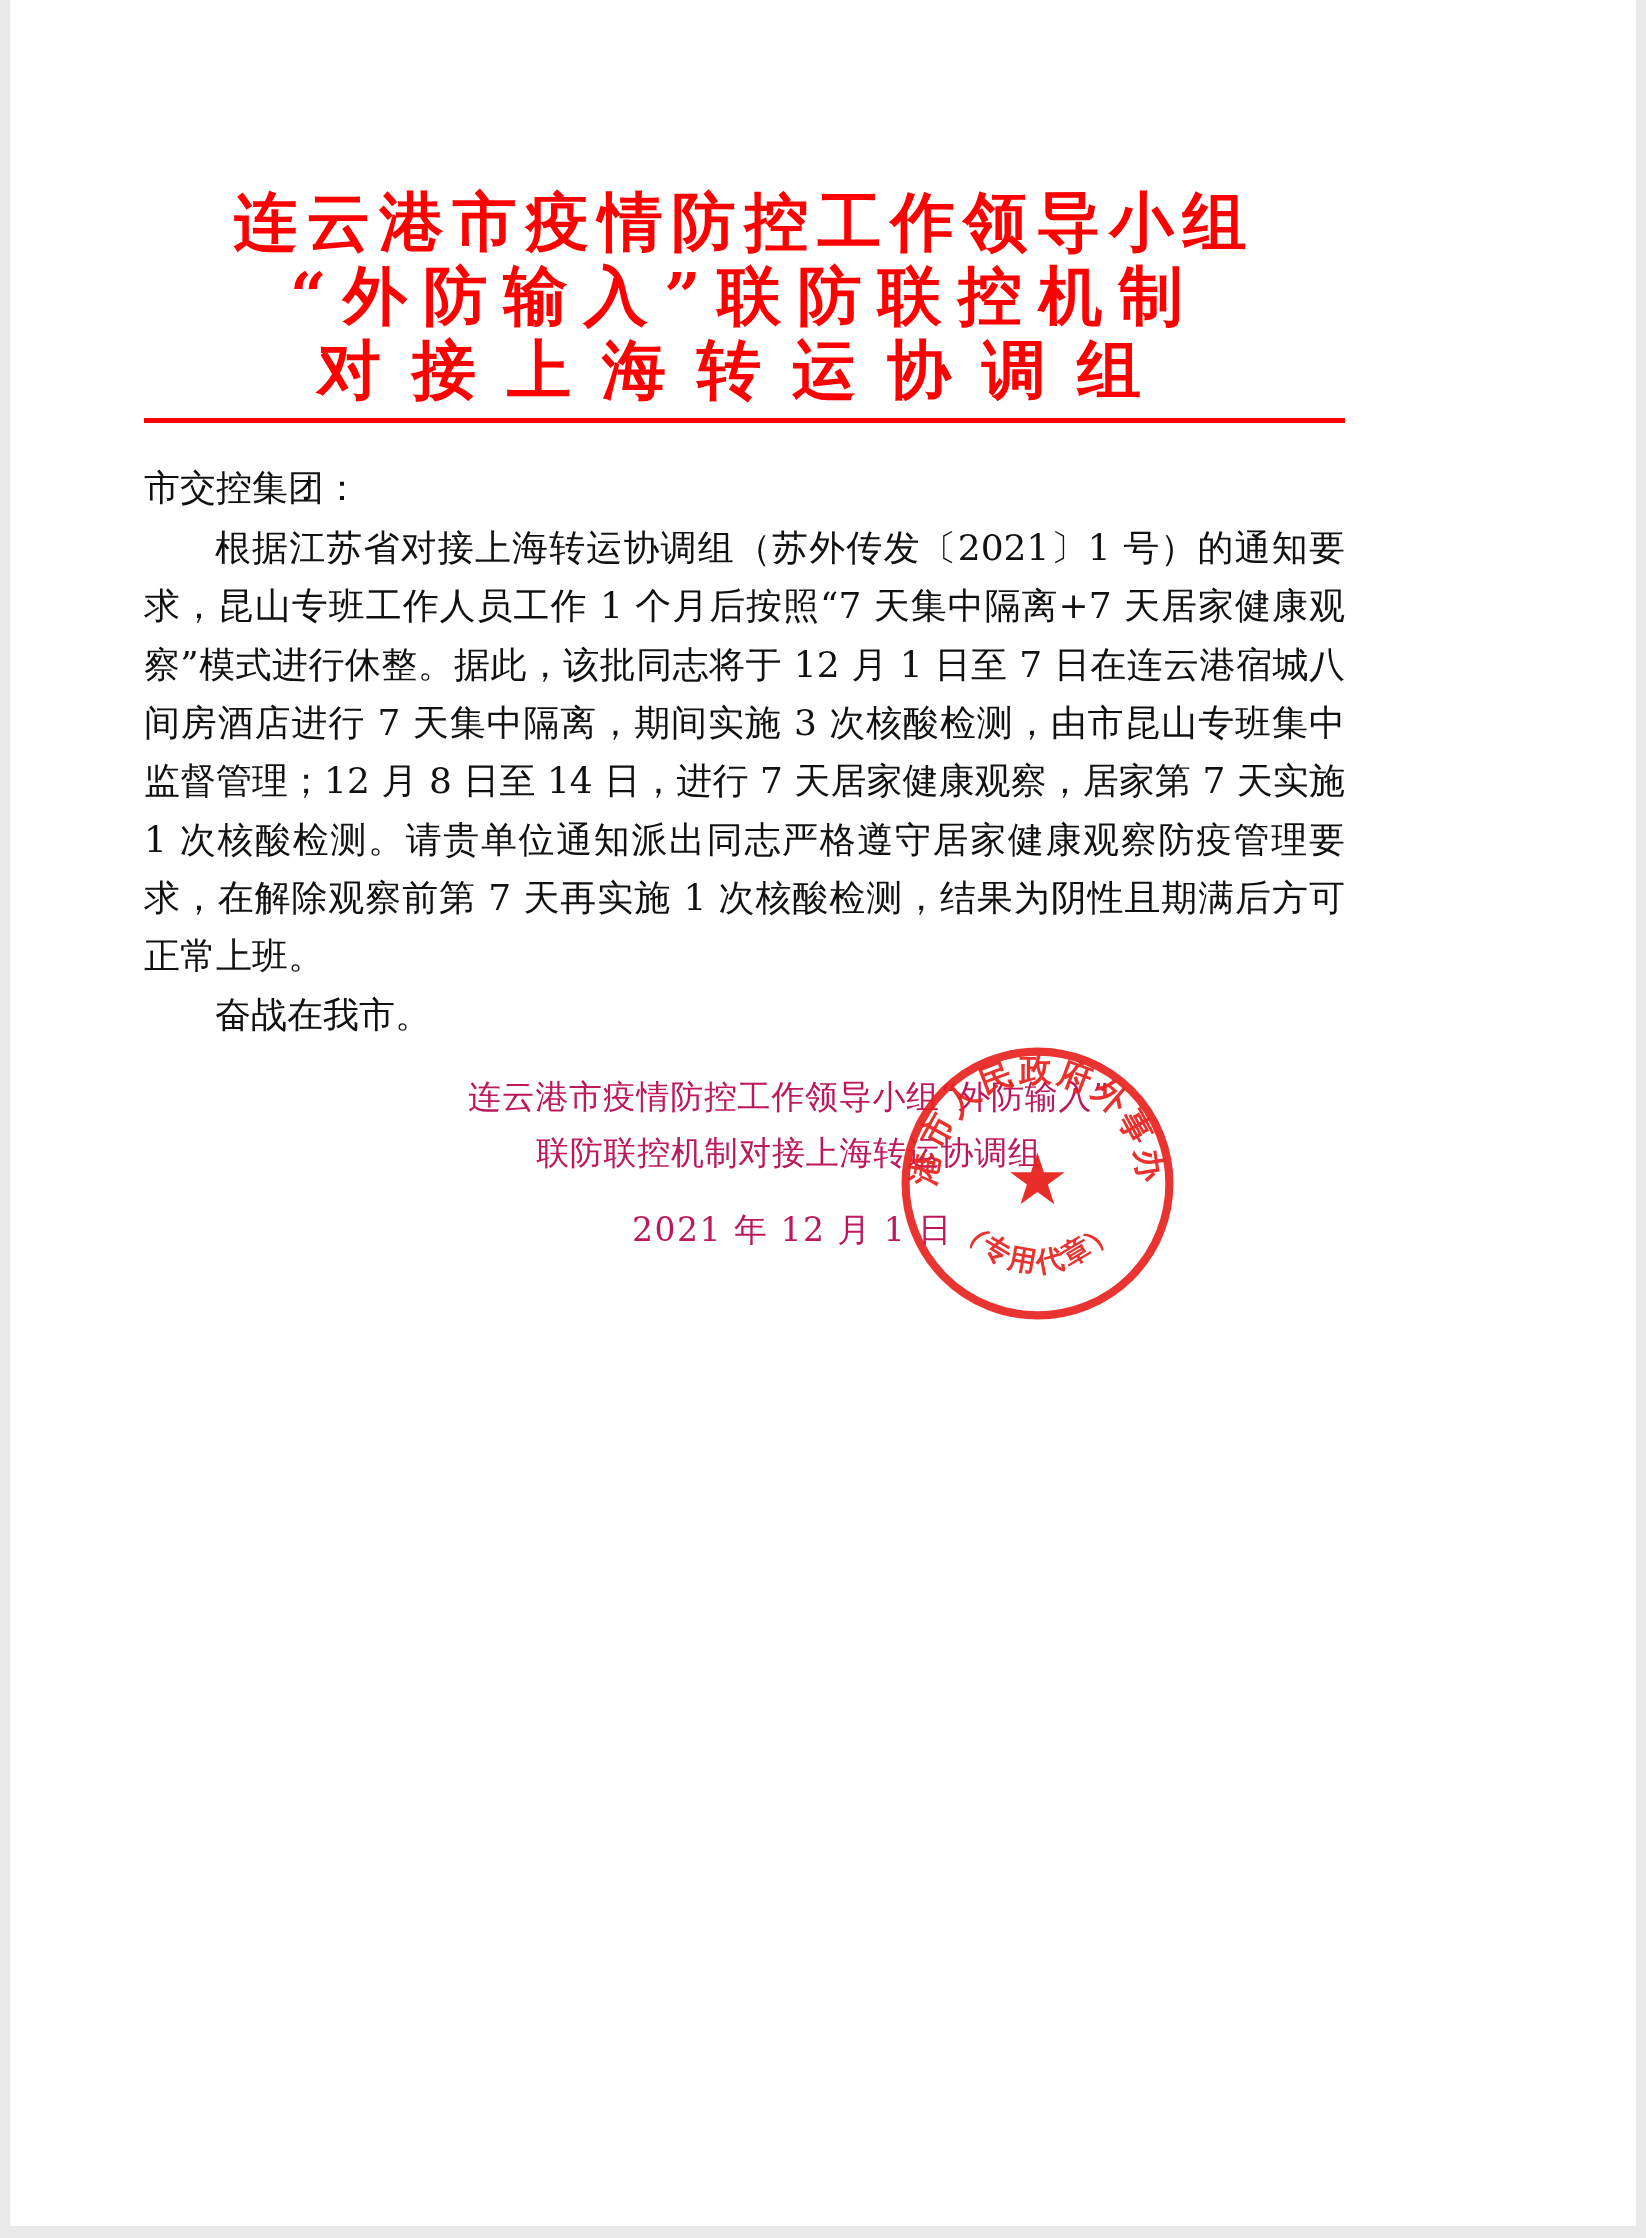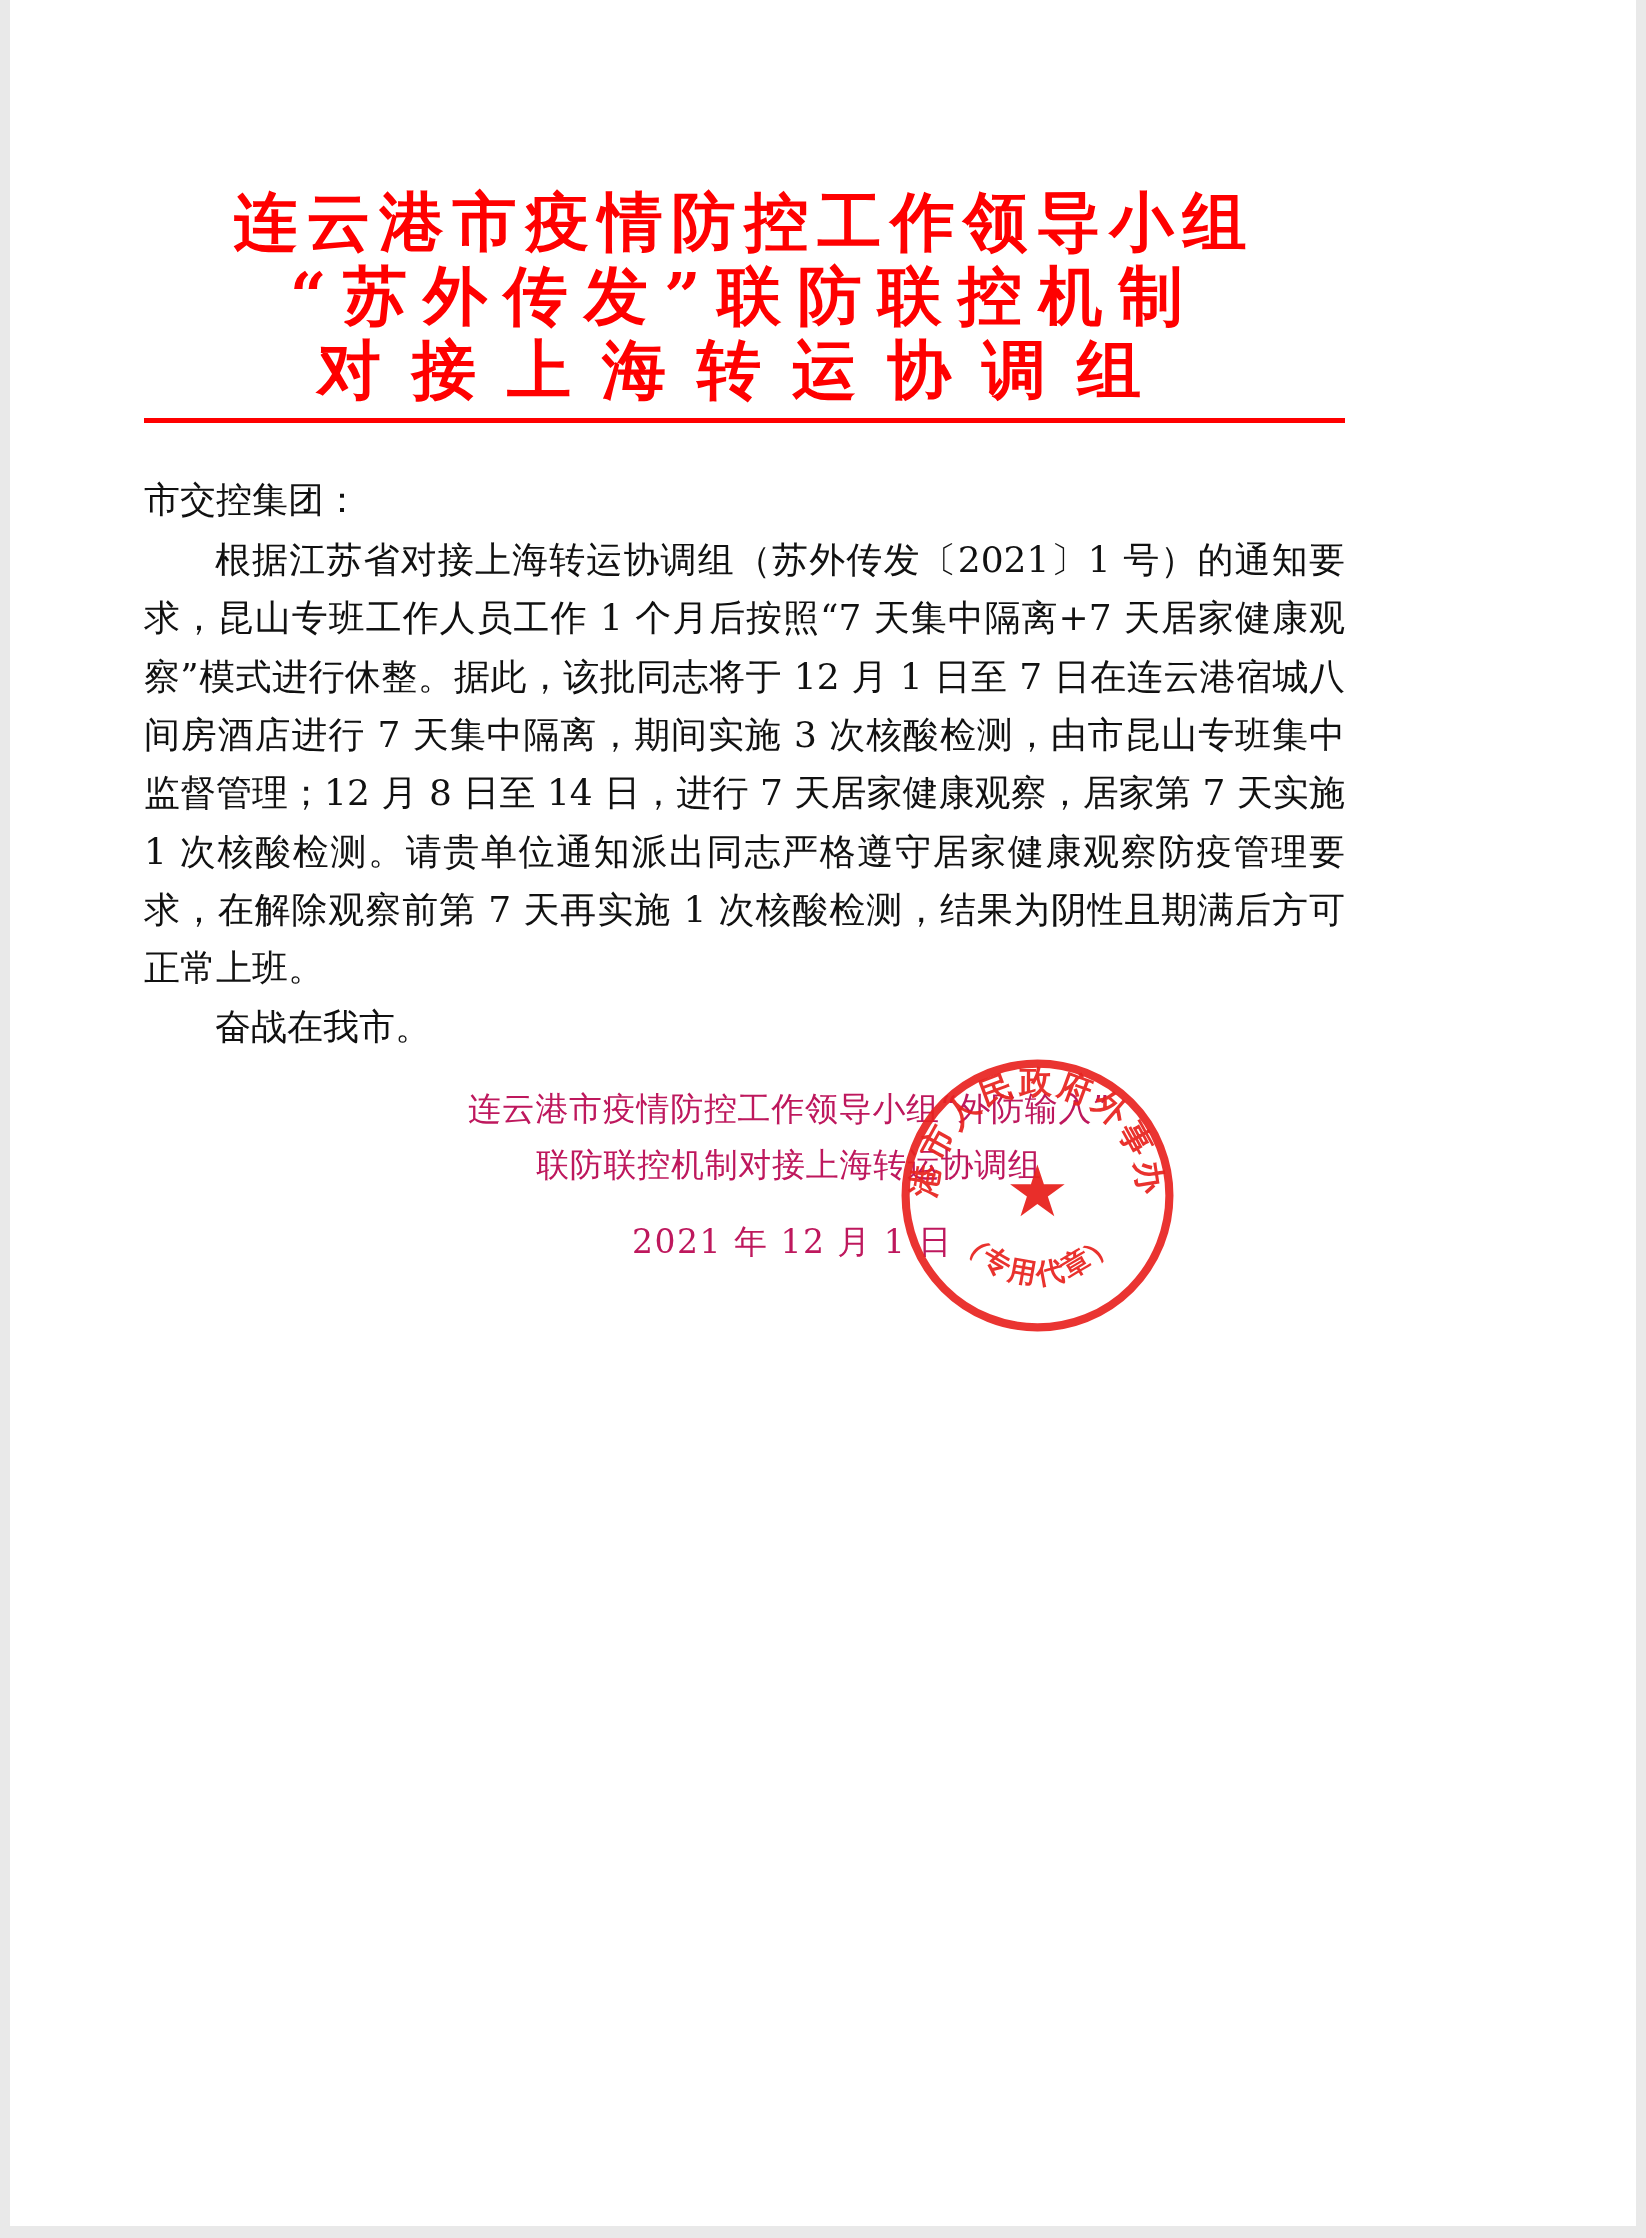--- a/index.html
+++ b/index.html
@@ -69,21 +69,21 @@
   .header-line.l3 { letter-spacing: 31px; }
   .header-rule {
     margin: 10.4px auto 0 auto;
     width: 1201px;
     height: 5.2px;
     background: #ff0000;
   }
 
   
   .body-block {
-    margin: 12px auto;
+    margin: 0 auto;
     padding-top: 36px;
     width: 1201px;
     color: #111111;
     font-size: 36px;
     line-height: 1.62;
     text-align: justify;
     text-justify: inter-ideograph;
     font-family: "DejaVu Serif", "Liberation Serif", serif;
   }
   .salutation {
@@ -138,21 +138,21 @@
 
 <div class="page-frame">
   <div class="edge-left"></div>
   <div class="edge-right"></div>
   <div class="edge-bottom"></div>
 
   <div class="doc">
 
     <div class="header">
       <div class="header-line l1">连云港市疫情防控工作领导小组</div>
-      <div class="header-line l2">“苏外传发”联防联控机制</div>
+      <div class="header-line l2">“外防输入”联防联控机制</div>
       <div class="header-line l3">对接上海转运协调组</div>
       <div class="header-rule"></div>
     </div>
 
     <div class="body-block">
       <div class="salutation">市交控集团：</div>
 
 
       <p class="para">根据江苏省对接上海转运协调组（苏外传发〔2021〕1 号）的通知要求，昆山专班工作人员工作 1 个月后按照“7 天集中隔离+7 天居家健康观察”模式进行休整。据此，该批同志将于 12 月 1 日至 7 日在连云港宿城八间房酒店进行 7 天集中隔离，期间实施 3 次核酸检测，由市昆山专班集中监督管理；12 月 8 日至 14 日，进行 7 天居家健康观察，居家第 7 天实施 1 次核酸检测。请贵单位通知派出同志严格遵守居家健康观察防疫管理要求，在解除观察前第 7 天再实施 1 次核酸检测，结果为阴性且期满后方可正常上班。</p>
 

